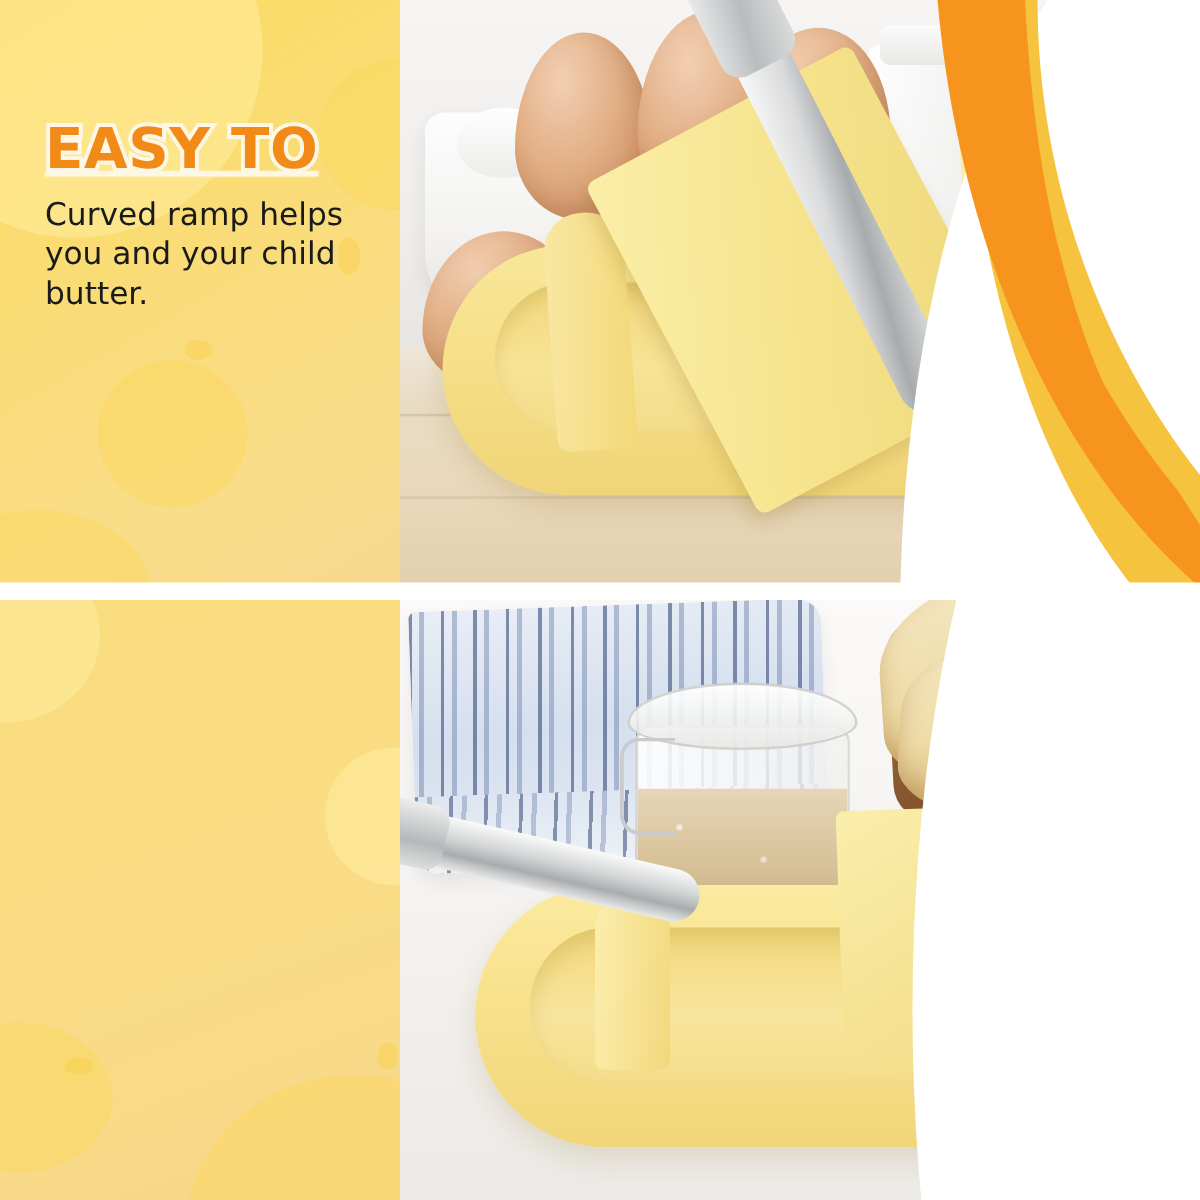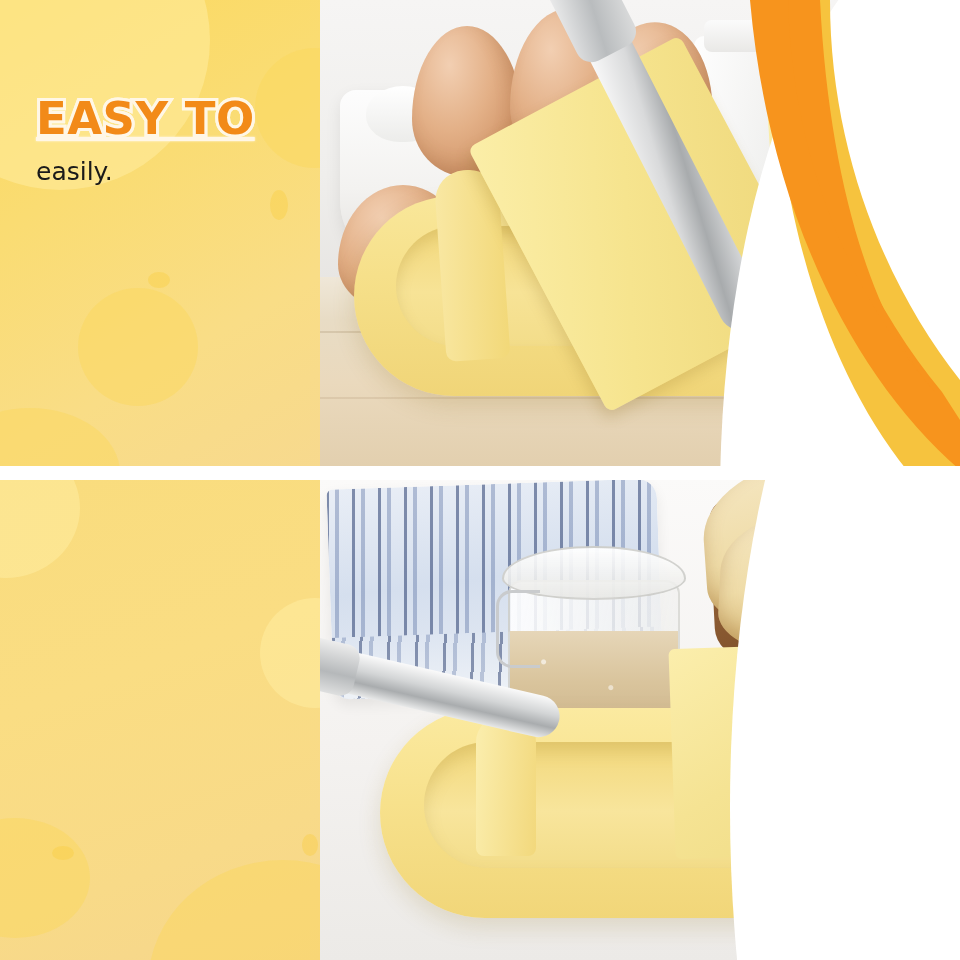--- a/index.html
+++ b/index.html
@@ -326,21 +326,23 @@
       <path d="M150,0 C150,150 205,285 280,380 L280,480 L235,480 C150,380 92,215 92,0 Z" fill="#F6C33E"></path>
       <path d="M118,0 C118,150 178,290 262,392 L280,420 L280,470 C170,375 88,205 70,0 Z" fill="#F7941D"></path>
       <path d="M108,0 C112,165 175,300 255,392 C200,330 150,200 140,0 Z" fill="#F7941D"></path>
     </svg>
 
     <div class="txt" id="text-top">
       <div class="headline" id="headline-top">
         <span>EASY TO</span>
       </div>
       <div class="body-copy">
-        <span>easily.</span>
+        <span>Curved ramp helps</span>
+        <span>you and your child</span>
+        <span>butter.</span>
       </div>
     </div>
   </div>
 
   <div id="divider"></div>
 
   <div class="panel" id="panel-bottom">
 
     <div class="yellow-bg bottom">
       <div class="bubble pale" style="left:-70px;top:-40px;width:150px;height:140px;"></div>

